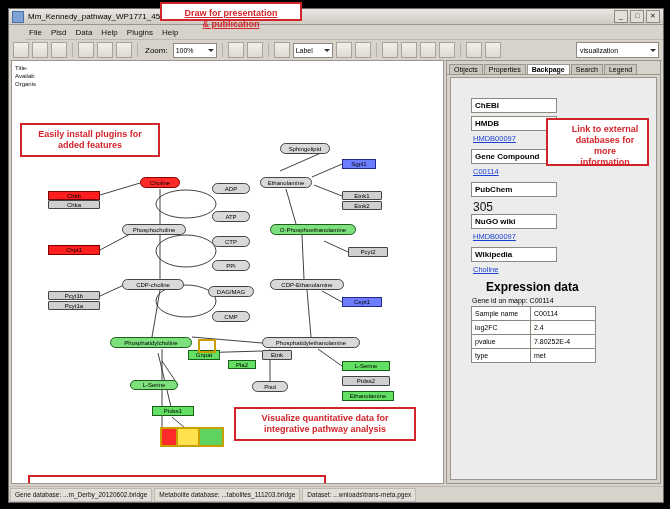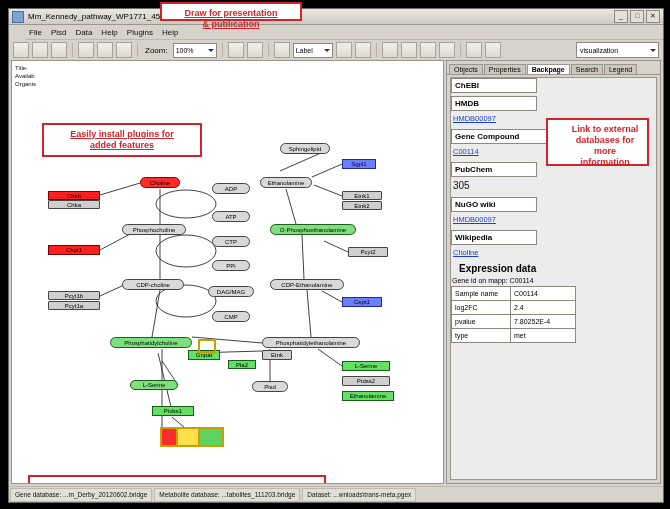--- a/index.html
+++ b/index.html
@@ -50,25 +50,25 @@
 
   
   .callout{position:absolute;background:#fff;border:2px solid #d2232a;color:#d2232a;font-weight:bold;text-align:center;padding:4px 6px;box-sizing:border-box;line-height:11px;}
   .callout.big{font-size:13px;font-style:italic;}
   .c-small{font-size:9px;}
 
   
   .sb-tabs{display:flex;height:13px;align-items:flex-end;padding-left:2px;gap:1px;border-bottom:1px solid #9a968e;}
   .sb-tab{font-size:7px;padding:1px 4px;background:#cbc7bf;border:1px solid #9a968e;border-bottom:none;}
   .sb-tab.active{background:#fff;font-weight:bold;}
-  .sb-body{position:absolute;left:3px;right:3px;top:16px;bottom:3px;background:#ececec;border:1px solid #9a968e;overflow:hidden;padding:0;}
+  .sb-body{position:absolute;left:3px;right:3px;top:16px;bottom:3px;background:#ececec;border:1px solid #9a968e;overflow:hidden;padding:20px;}
   .sb-field{background:#fff;border:1px solid #8d8980;font-size:8px;font-weight:bold;padding:2px 3px;margin-bottom:3px;width:86px;box-sizing:border-box;}
   .sb-link{font-size:7.5px;color:#1a3fd4;text-decoration:underline;margin:0 0 6px 2px;display:block;}
-  .sb-plain{font-size:10px;color:#111;margin:0 0 6px 2px;display:block;}
-  .sb-head{font-size:10px;font-weight:bold;margin:4px 0 3px 8px;}
+  .sb-plain{font-size:12px;color:#111;margin:0 0 0 2px;display:block;}
+  .sb-head{font-size:12px;font-weight:bold;margin:4px 0 3px 15px;}
   .sb-sub{font-size:7px;margin:0 0 2px 1px;}
   table.expr{border-collapse:collapse;font-size:7px;}
   table.expr td{border:1px solid #8d8980;background:#fff;padding:1px 3px;height:11px;}
   table.expr td.k{width:52px;}
   table.expr td.v{width:58px;}
 
   
   .status{position:absolute;left:0;right:0;bottom:0;height:15px;background:#d7d3cb;border-top:1px solid #bcb8b0;display:flex;align-items:center;}
   .status .cell{font-size:6.5px;color:#111;border:1px solid #bdb9b1;background:#e2dfd8;margin:1px;padding:1px 4px;height:10px;line-height:10px;white-space:nowrap;}
 </style>
@@ -281,23 +281,25 @@
           <div class="node gene-green" style="left: 172px; top: 372px; width: 34px; height: 12px;">
             <span>Pla2g</span>
           </div>
         </div>
 
       <div class="hl" style="left:186px;top:278px;width:14px;height:10px;"></div>
       <div class="arrowbox" style="left:148px;top:366px;width:16px;height:16px;background:#ff2b2b;"></div>
       <div class="arrowbox" style="left:164px;top:366px;width:22px;height:16px;background:#ffe14d;"></div>
       <div class="arrowbox" style="left:186px;top:366px;width:22px;height:16px;background:#5fd35f;"></div>
 
-      <div class="callout c-small" style="left:30px;top:62px;width:160px;height:34px;white-space:pre-line;text-decoration:underline;">Easily install plugins for
+      <div class="callout c-small" style="left:8px;top:62px;width:140px;height:34px;white-space:pre-line;">Easily install plugins for
 added features</div>
 
+      <div class="callout c-small" style="left:222px;top:346px;width:182px;height:34px;white-space:pre-line;">Visualize quantitative data for
+integrative pathway analysis</div>
 
       <div class="callout big" style="left:16px;top:414px;width:298px;height:28px;display:flex;align-items:center;justify-content:center;">Share on Wikipathways.org</div>
     </div>
 
     <div class="sidebar">
       <div class="sb-tabs">
         <div class="sb-tab">Objects</div>
         <div class="sb-tab">Properties</div>
         <div class="sb-tab active">Backpage</div>
         <div class="sb-tab">Search</div>

